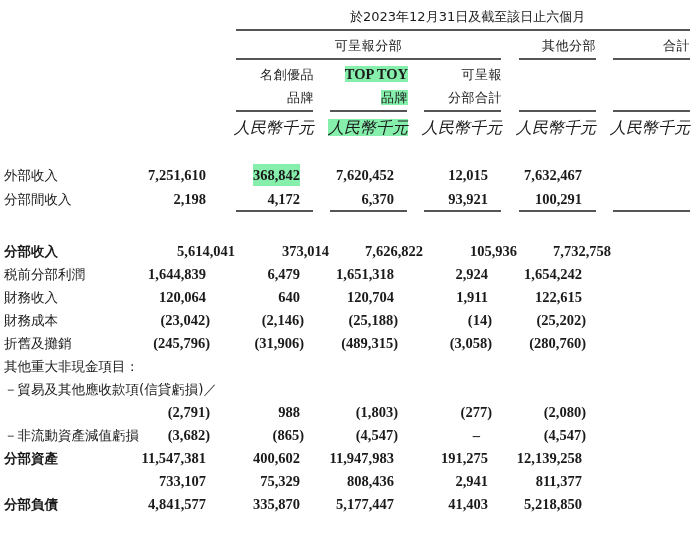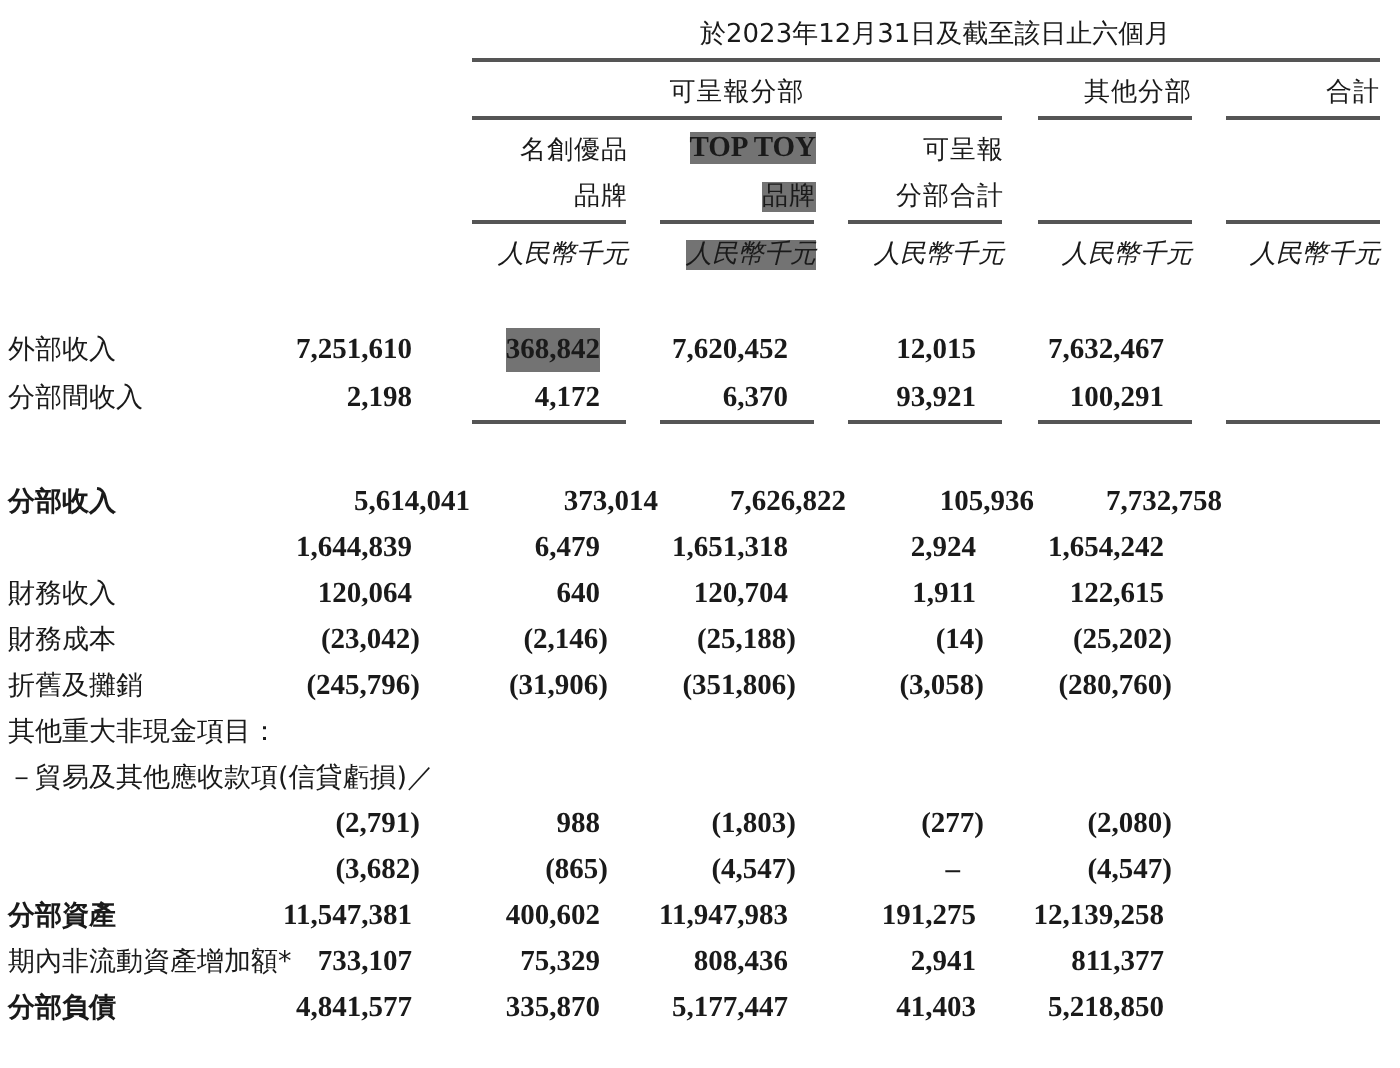--- a/index.html
+++ b/index.html
@@ -1,23 +1,23 @@
 <!DOCTYPE html>
 <html><head>
 <meta charset="utf-8">
 <style>
   html, body { margin:0; padding:0; background:#ffffff; }
   body { width:700px; height:534px; position:relative; overflow:hidden;
          font-family:"Liberation Serif", serif; color:#1a1a1a; }
   .abs { position:absolute; }
   .hdr { font-family:"DejaVu Sans", sans-serif; font-size:13px; letter-spacing:0.5px; white-space:nowrap; }
   .period { font-family:"DejaVu Sans", sans-serif; font-size:13px; white-space:nowrap; }
-  .unit { font-family:Liberation Mono, monospace; font-style:italic; font-size:13px; white-space:nowrap; }
+  .unit { font-family:Liberation Serif, serif; font-style:italic; font-size:16px; white-space:nowrap; }
   .rule { position:absolute; height:1.5px; background:#555; }
-  .hl { background:#737373; }
+  .hl { background:#86efac; }
   .row { position:absolute; left:0; width:592px; height:22px; }
   .label { position:absolute; left:4px; top:0; font-family:"DejaVu Sans", sans-serif; font-size:13.5px; white-space:nowrap; line-height:22px; }
   .label.bold { font-weight:bold; }
   .num { position:absolute; top:0; font-family:"Liberation Serif", serif; font-weight:bold; font-size:14.5px; text-align:right; line-height:22px; white-space:nowrap; }
   .c0 { right:386px; } .c1 { right:292px; } .c2 { right:198px; } .c3 { right:104px; } .c4 { right:10px; }
   .num.paren { margin-right:-4px; }
 </style>
 </head>
 <body>
 
@@ -78,20 +78,21 @@
 
 <div class="row" style="top:240px;padding-left:29px;">
   <span class="label bold">分部收入</span>
   <span class="num c0">5,614,041</span>
   <span class="num c1">373,014</span>
   <span class="num c2">7,626,822</span>
   <span class="num c3">105,936</span>
   <span class="num c4">7,732,758</span>
 </div>
 <div class="row" style="top:263px;">
+  <span class="label">税前分部利潤</span>
   <span class="num c0">1,644,839</span>
   <span class="num c1">6,479</span>
   <span class="num c2">1,651,318</span>
   <span class="num c3">2,924</span>
   <span class="num c4">1,654,242</span>
 </div>
 <div class="row" style="top:286px;">
   <span class="label">財務收入</span>
   <span class="num c0">120,064</span>
   <span class="num c1">640</span>
@@ -104,54 +105,54 @@
   <span class="num c0 paren">(23,042)</span>
   <span class="num c1 paren">(2,146)</span>
   <span class="num c2 paren">(25,188)</span>
   <span class="num c3 paren">(14)</span>
   <span class="num c4 paren">(25,202)</span>
 </div>
 <div class="row" style="top:332px;">
   <span class="label">折舊及攤銷</span>
   <span class="num c0 paren">(245,796)</span>
   <span class="num c1 paren">(31,906)</span>
-  <span class="num c2 paren">(351,806)</span>
+  <span class="num c2 paren">(489,315)</span>
   <span class="num c3 paren">(3,058)</span>
   <span class="num c4 paren">(280,760)</span>
 </div>
 <div class="row" style="top:355px;">
   <span class="label">其他重大非現金項目：</span>
 </div>
 <div class="row" style="top:378px;">
   <span class="label">－貿易及其他應收款項(信貸虧損)／</span>
 </div>
 <div class="row" style="top:401px;">
   <span class="num c0 paren">(2,791)</span>
   <span class="num c1">988</span>
   <span class="num c2 paren">(1,803)</span>
   <span class="num c3 paren">(277)</span>
   <span class="num c4 paren">(2,080)</span>
 </div>
 <div class="row" style="top:424px;">
+  <span class="label">－非流動資產減值虧損</span>
   <span class="num c0 paren">(3,682)</span>
   <span class="num c1 paren">(865)</span>
   <span class="num c2 paren">(4,547)</span>
   <span class="num c3" style="right:112px;">–</span>
   <span class="num c4 paren">(4,547)</span>
 </div>
 <div class="row" style="top:447px;">
   <span class="label bold">分部資產</span>
   <span class="num c0">11,547,381</span>
   <span class="num c1">400,602</span>
   <span class="num c2">11,947,983</span>
   <span class="num c3">191,275</span>
   <span class="num c4">12,139,258</span>
 </div>
 <div class="row" style="top:470px;">
-  <span class="label">期內非流動資產增加額*</span>
   <span class="num c0">733,107</span>
   <span class="num c1">75,329</span>
   <span class="num c2">808,436</span>
   <span class="num c3">2,941</span>
   <span class="num c4">811,377</span>
 </div>
 <div class="row" style="top:493px;">
   <span class="label bold">分部負債</span>
   <span class="num c0">4,841,577</span>
   <span class="num c1">335,870</span>

